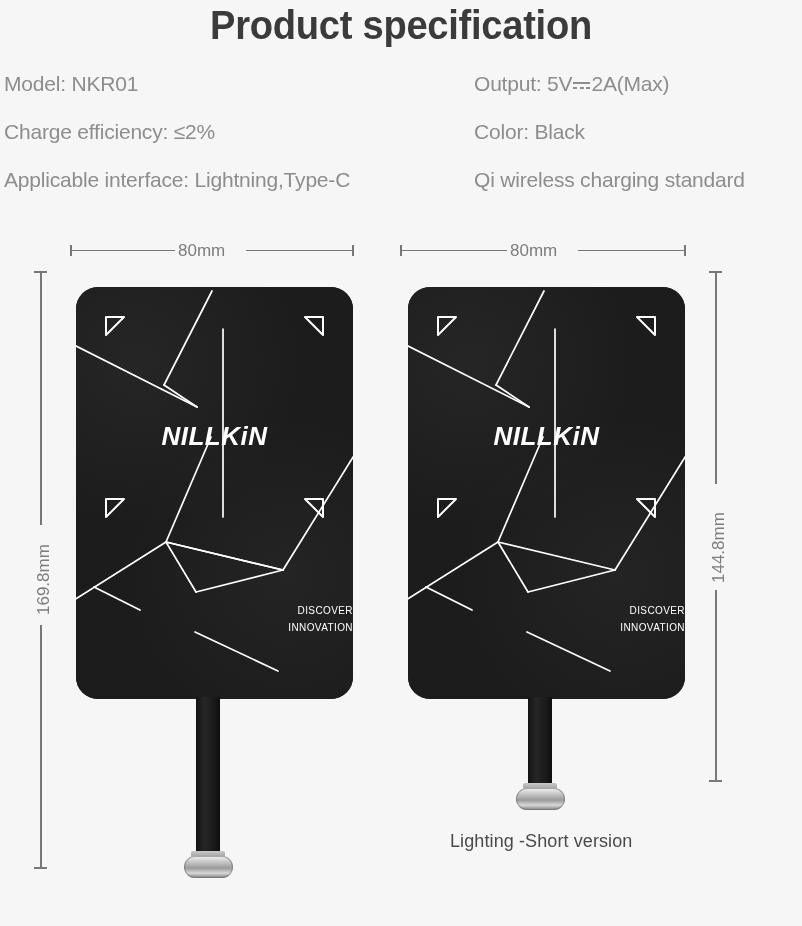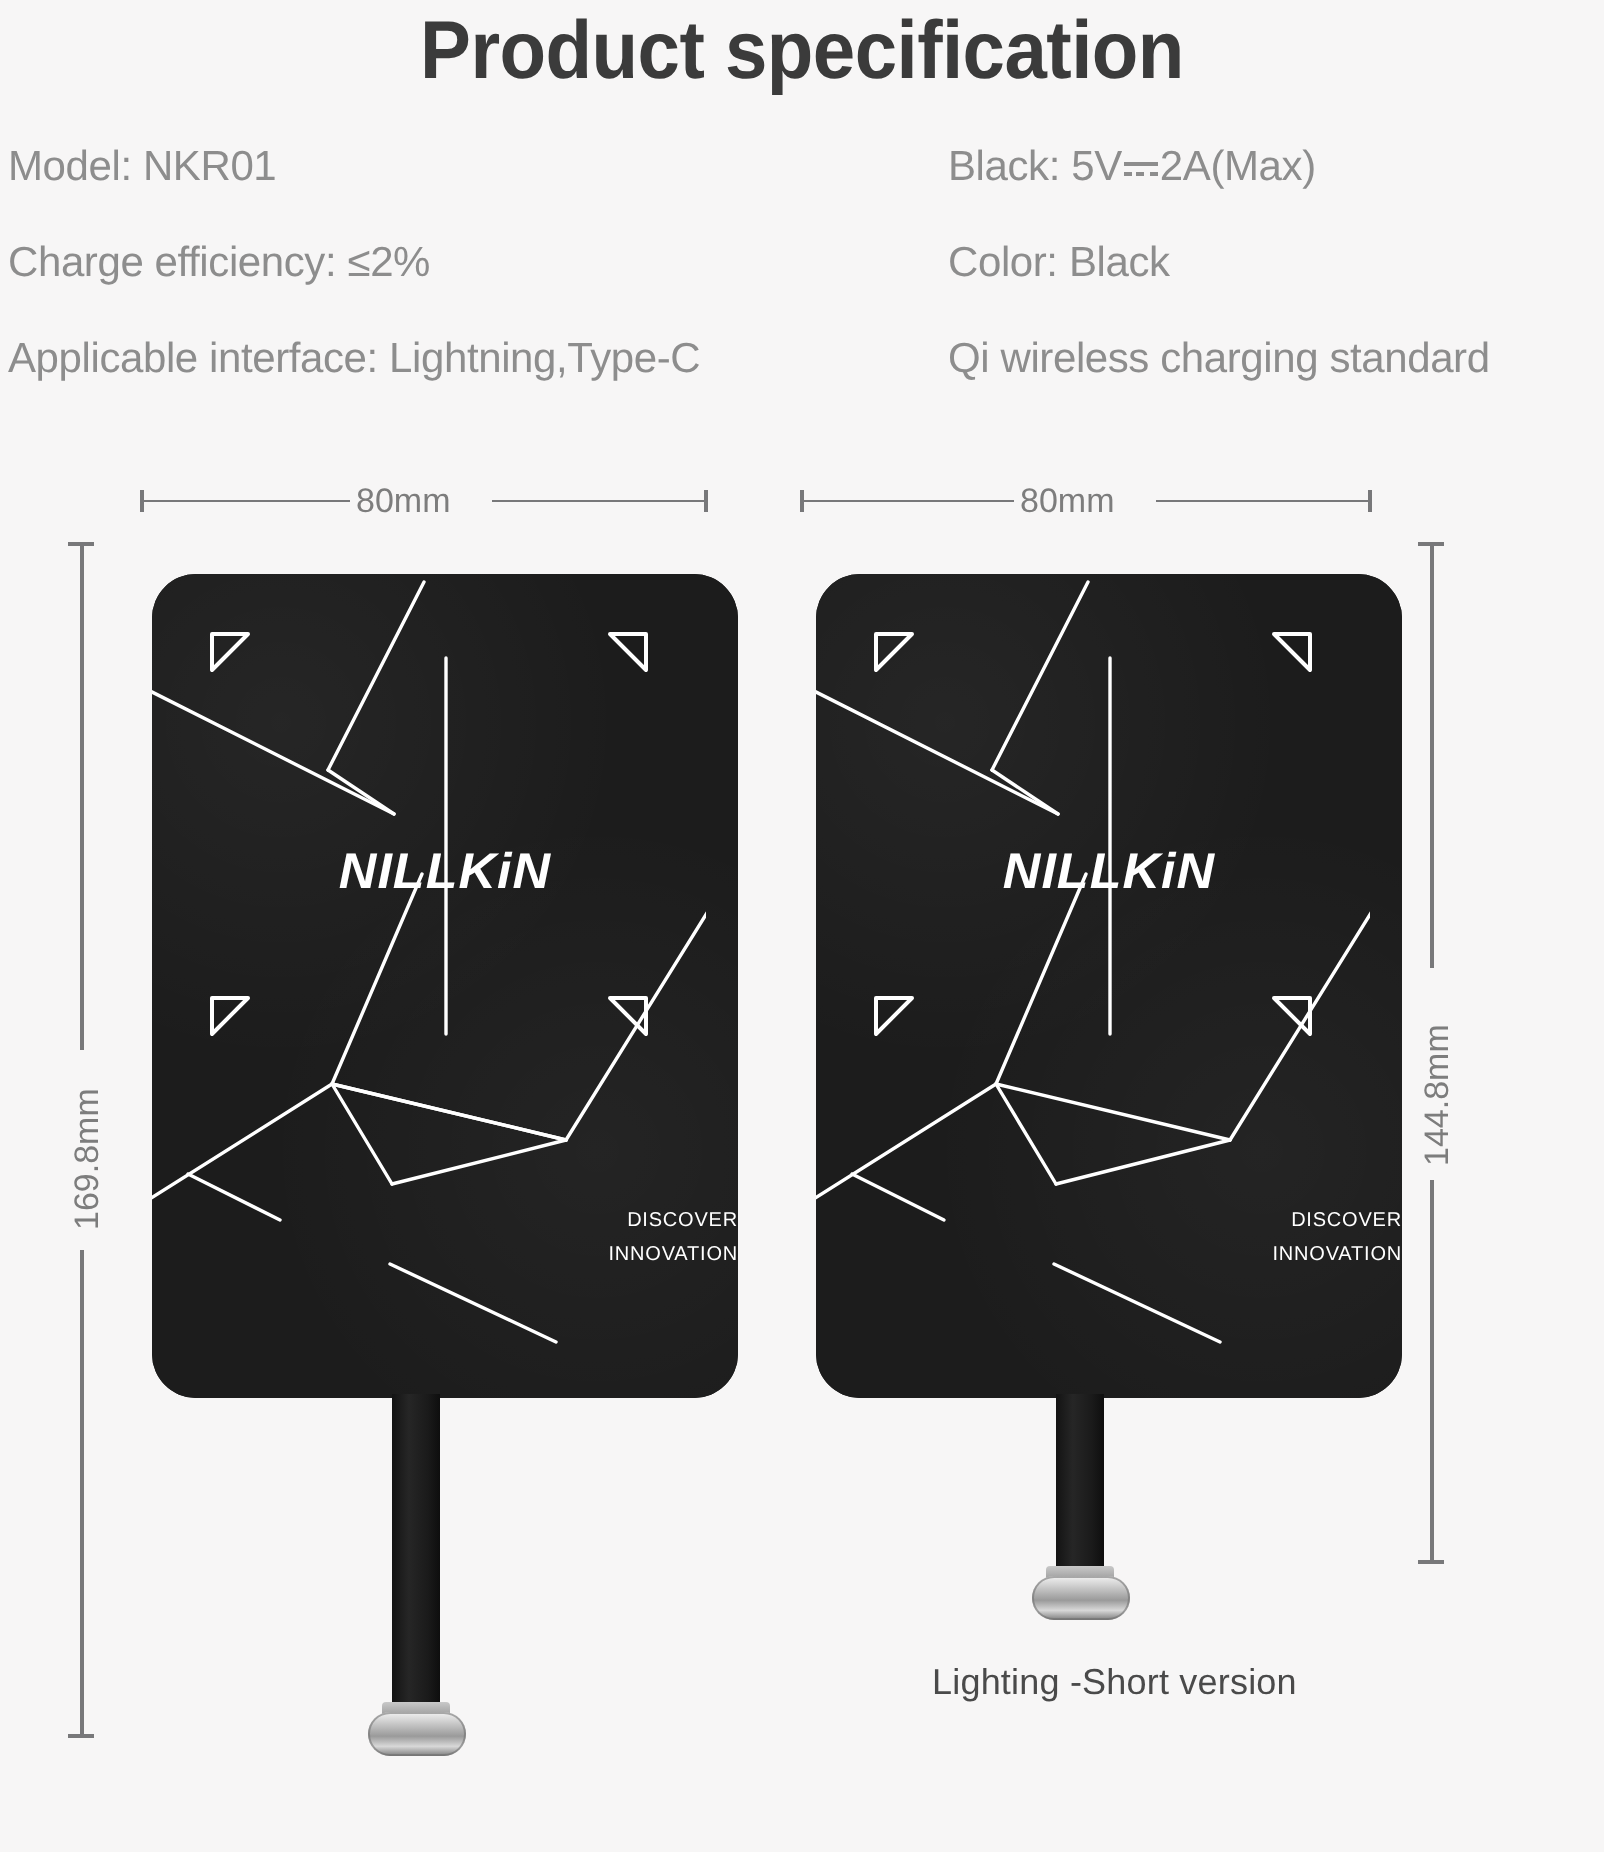--- a/index.html
+++ b/index.html
@@ -75,21 +75,21 @@
   
   .diagram {
     position: absolute;
     top: 0;
     left: 0;
     width: 802px;
     height: 926px;
     pointer-events: none;
     border-radius: 32px;
   }
-  .diagram > * { pointer-events: auto; padding-left: 16px; }
+  .diagram > * { pointer-events: auto; }
 
   
   .dim-line {
     position: absolute;
     background: #78787a;
   }
   .dim-h { height: 1px; }
   .dim-v { width: 1.6px; }
   .dim-cap-v { width: 1.6px; height: 11px; background: #78787a; position: absolute; }
   .dim-cap-h { height: 1.6px; width: 13px; background: #78787a; position: absolute; }
@@ -176,21 +176,21 @@
 <body>
 
 <div class="page-title">Product specification</div>
 
 <div class="spec-grid">
 
   <div class="spec-line spec-col-left spec-row-0">Model: NKR01</div>
   <div class="spec-line spec-col-left spec-row-1">Charge efficiency: ≤2%</div>
   <div class="spec-line spec-col-left spec-row-2">Applicable interface: Lightning,Type-C</div>
 
-  <div class="spec-line spec-col-right spec-row-0"><span>Black: 5V</span><span class="dc-symbol"><i class="bar-solid"></i><i class="bar-a"></i><i class="bar-b"></i><i class="bar-c"></i></span><span>2A(Max)</span></div>
+  <div class="spec-line spec-col-right spec-row-0"><span>Output: 5V</span><span class="dc-symbol"><i class="bar-solid"></i><i class="bar-a"></i><i class="bar-b"></i><i class="bar-c"></i></span><span>2A(Max)</span></div>
 
   <div class="spec-line spec-col-right spec-row-1">Color: Black</div>
   <div class="spec-line spec-col-right spec-row-2">Qi wireless charging standard</div>
 </div>
 
 <div class="diagram">
 
   <div>
     <div class="dim-cap-v" style="left:70px; top:245px;"></div>
     <div class="dim-line dim-h" style="left:70px; top:250px; width:105px;"></div>

